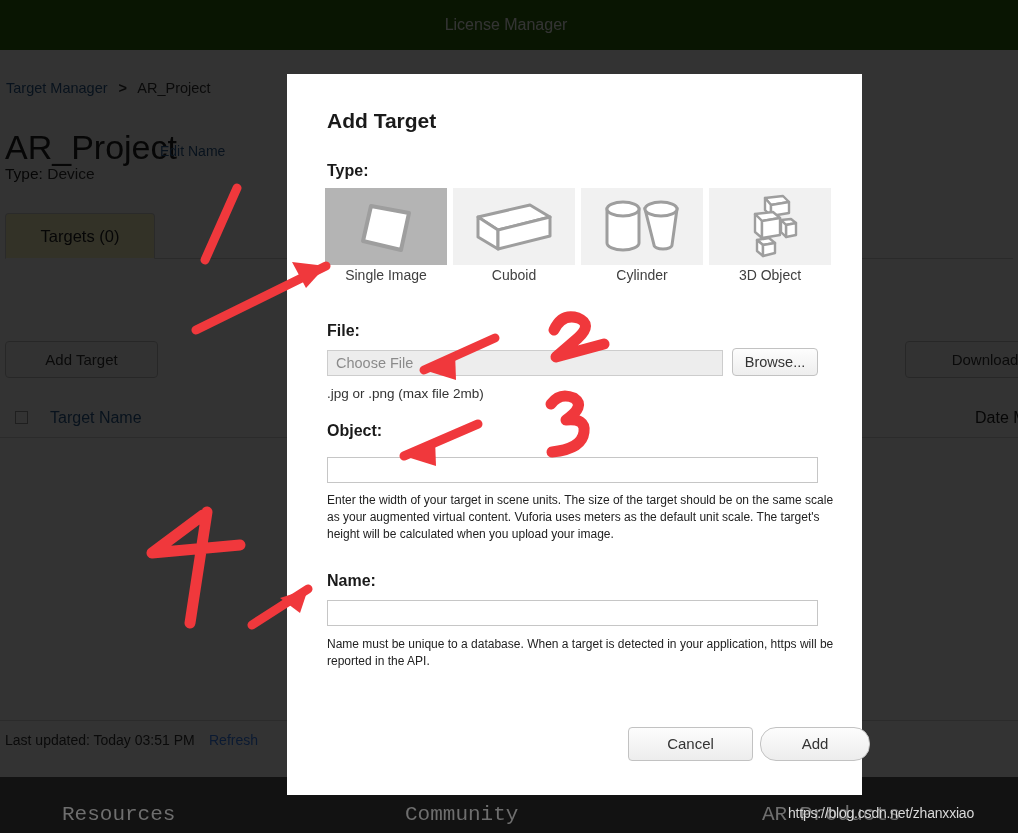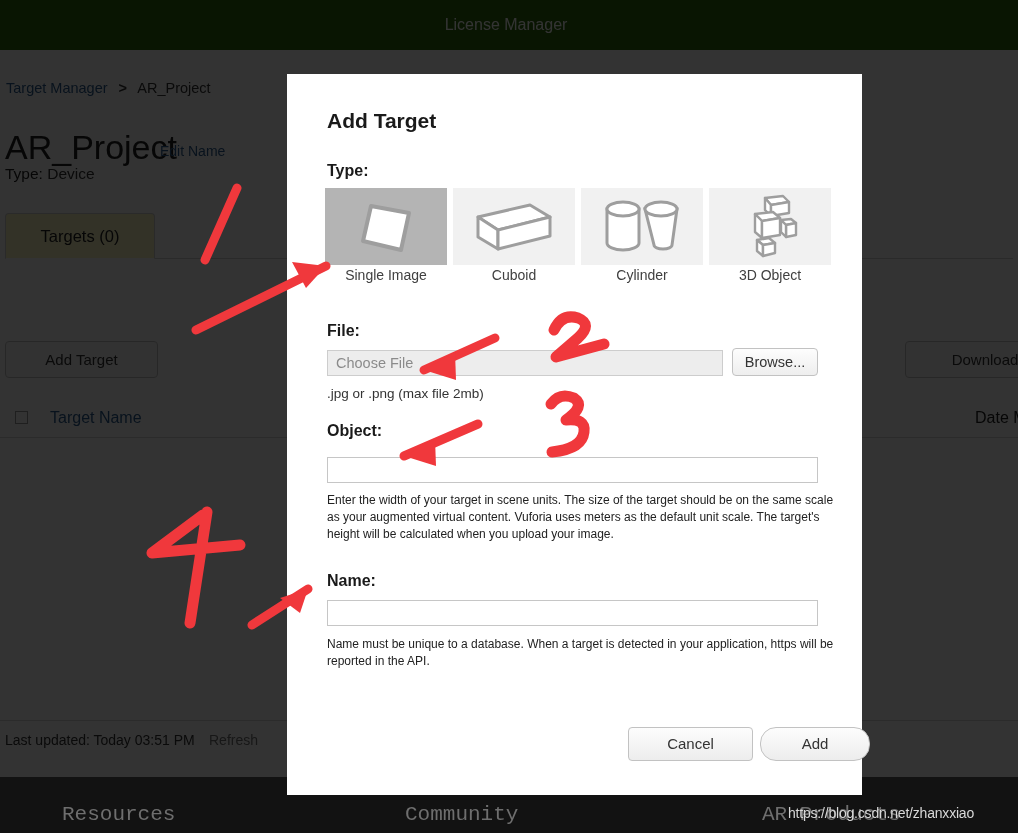--- a/index.html
+++ b/index.html
@@ -165,21 +165,21 @@
     position: absolute;
     left: 5px; top: 682px;
     font-size: 14px;
     color: #333;
     white-space: nowrap;
   }
   .refresh-link {
     position: absolute;
     left: 209px; top: 682px;
     font-size: 14px;
-    color: #737373;
+    color: #3b82f6;
   }
 
   
   .footer {
     position: absolute;
     left: 0; top: 777px;
     width: 1018px;
     height: 56px;
     background: #121212;
   }

